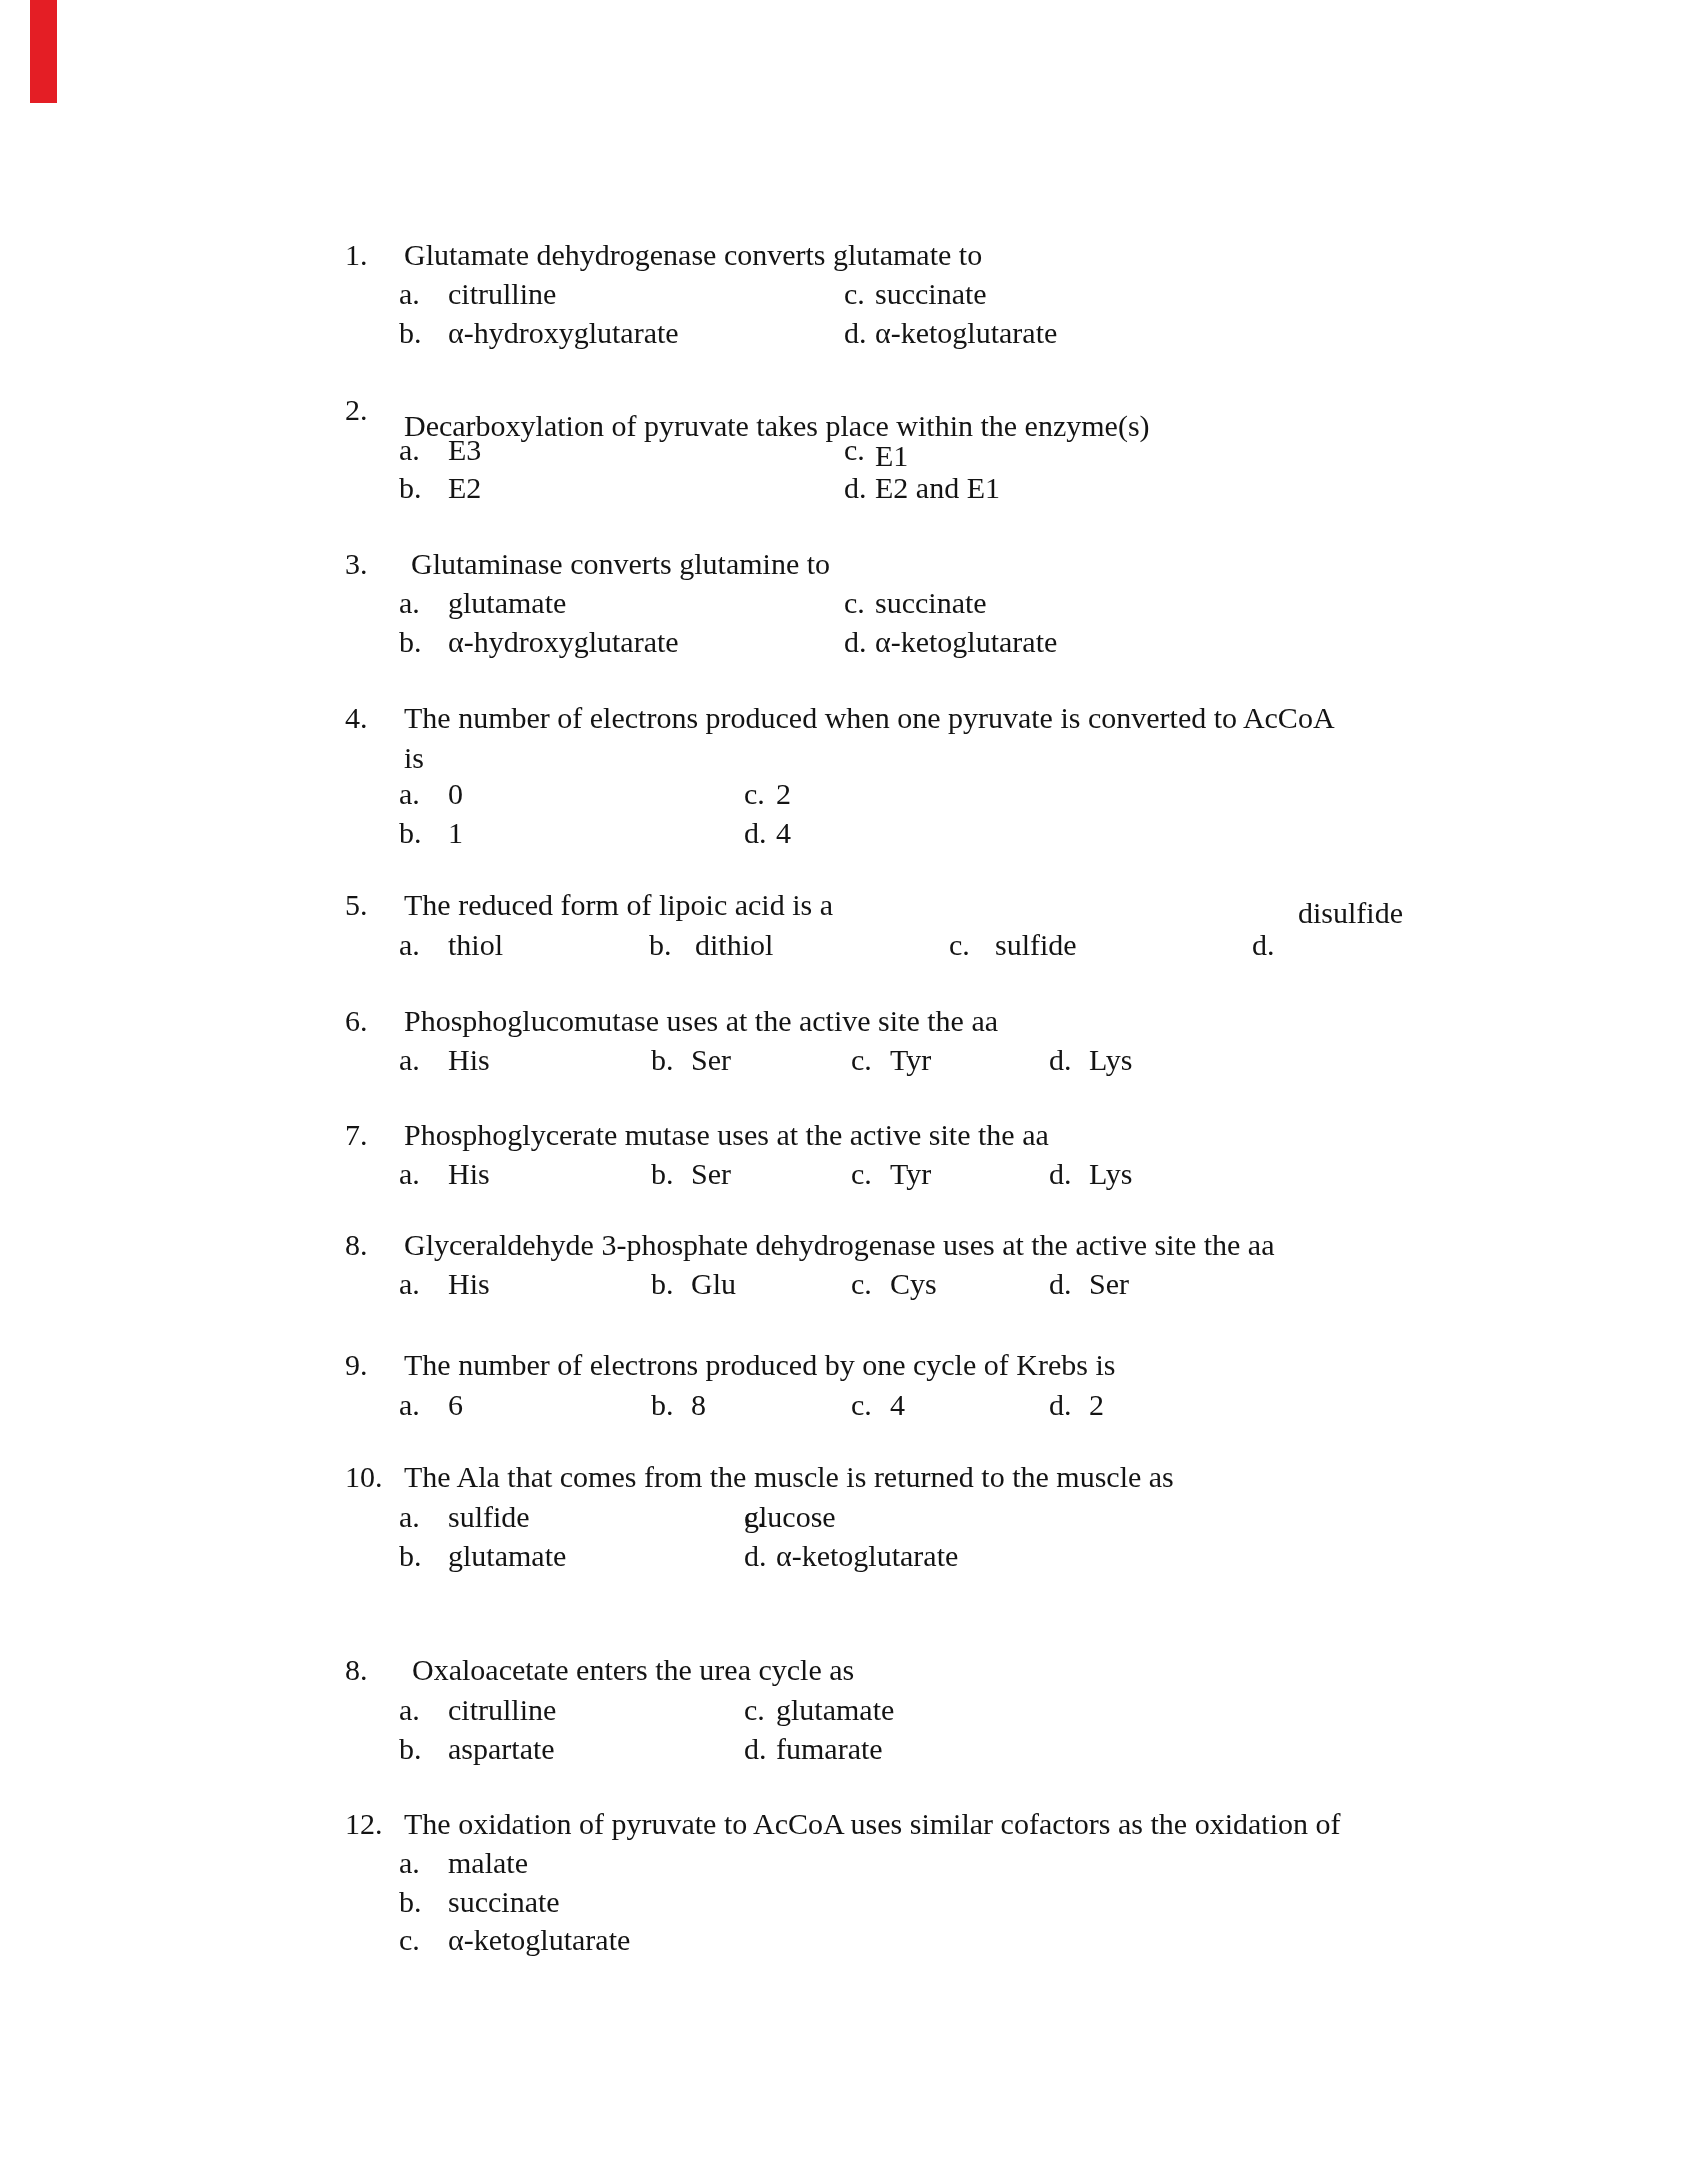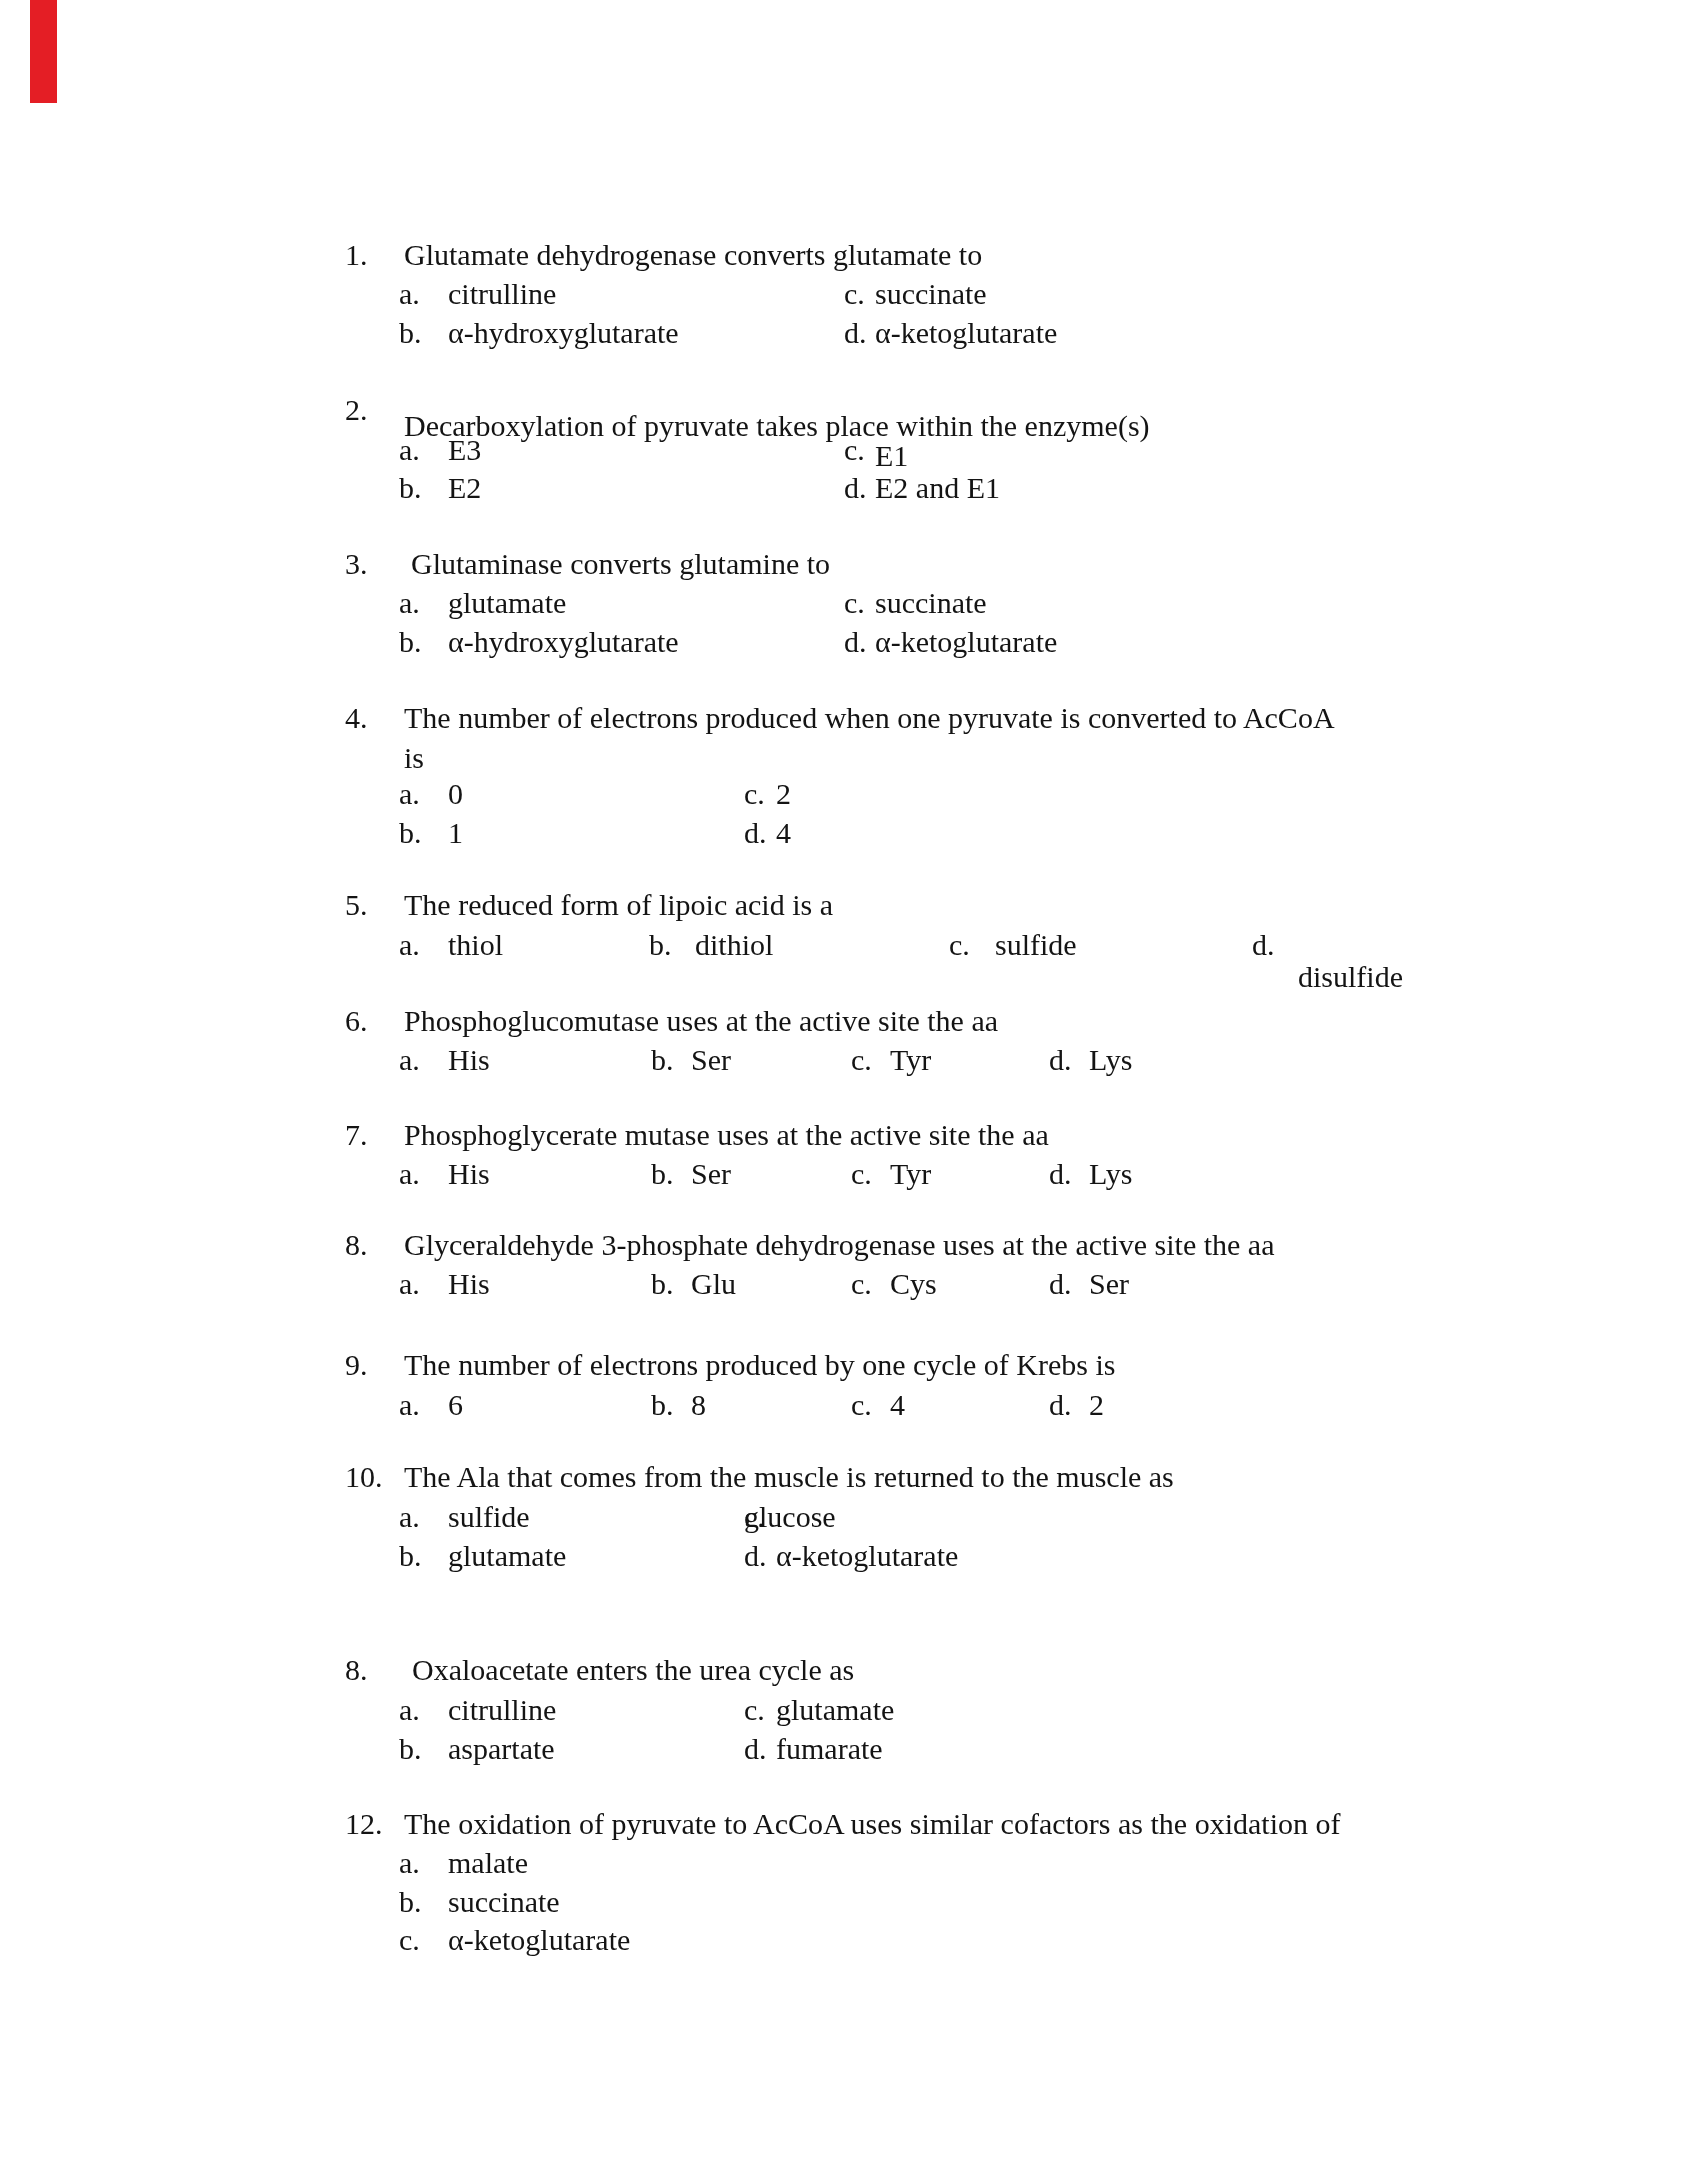--- a/index.html
+++ b/index.html
@@ -80,21 +80,21 @@
       <div>
         <span class="q-num" style="left: 345px; top: 887px;">5.</span>
         <span class="q-text" style="left: 404px; top: 887px;">The reduced form of lipoic acid is a</span>
         <span class="opt-letter" style="left: 399px; top: 927px;">a.</span>
         <span class="opt-text" style="left: 448px; top: 927px;">thiol</span>
         <span class="opt-letter" style="left: 649px; top: 927px;">b.</span>
         <span class="opt-text" style="left: 695px; top: 927px;">dithiol</span>
         <span class="opt-letter" style="left: 949px; top: 927px;">c.</span>
         <span class="opt-text" style="left: 995px; top: 927px;">sulfide</span>
         <span class="opt-letter" style="left: 1252px; top: 927px;">d.</span>
-        <span class="opt-text" style="left: 1298px; top: 959px;">disulfide</span>
+        <span class="opt-text" style="left: 1298px; top: 895px;">disulfide</span>
       </div>
       <div>
         <span class="q-num" style="left: 345px; top: 1003px;">6.</span>
         <span class="q-text" style="left: 404px; top: 1003px;">Phosphoglucomutase uses at the active site the aa</span>
         <span class="opt-letter" style="left: 399px; top: 1042px;">a.</span>
         <span class="opt-text" style="left: 448px; top: 1042px;">His</span>
         <span class="opt-letter" style="left: 651px; top: 1042px;">b.</span>
         <span class="opt-text" style="left: 691px; top: 1042px;">Ser</span>
         <span class="opt-letter" style="left: 851px; top: 1042px;">c.</span>
         <span class="opt-text" style="left: 890px; top: 1042px;">Tyr</span>

